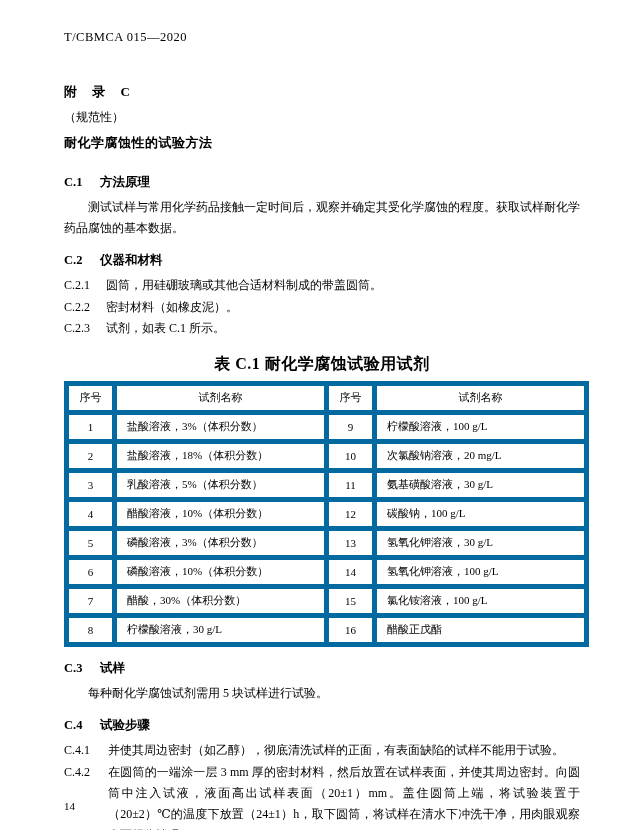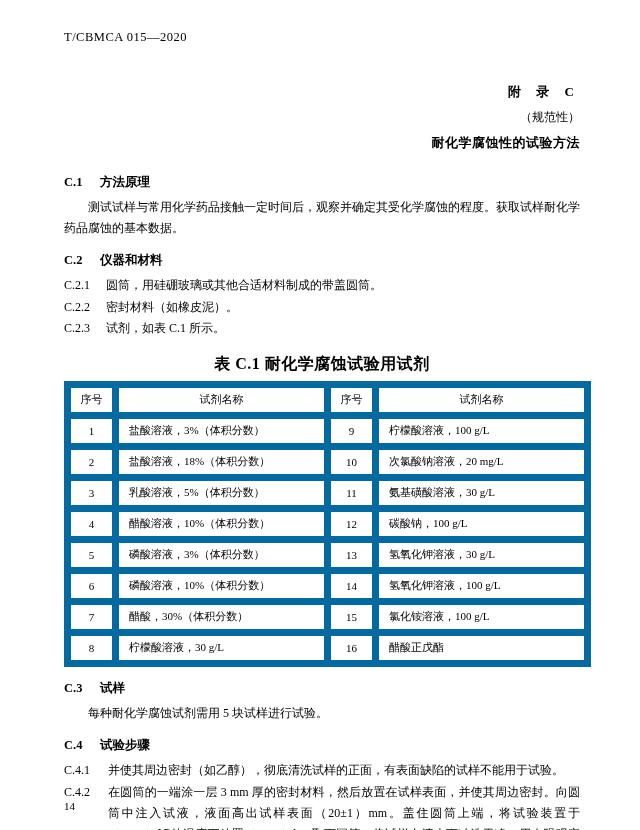--- a/index.html
+++ b/index.html
@@ -22,21 +22,21 @@
     box-sizing: border-box;
     padding: 30px 56px 0 64px;
   }
   .header {
     font-size: 12.5px;
     letter-spacing: 0.5px;
     font-family: "Liberation Serif", serif;
     margin-bottom: 38px;
   }
   .annex-block {
-    text-align: right;
+    text-align: left;
     margin-top: 23px;
     margin-bottom: 22px;
   }
   .annex-title {
     font-size: 13px;
     letter-spacing: 6px;
     font-weight: bold;
     margin-bottom: 8px;
   }
   .annex-sub {
@@ -93,21 +93,21 @@
     margin: 14px 0 6px 0;
     letter-spacing: 0.5px;
   }
   table.reagents {
     border-collapse: collapse;
     width: 100%;
     font-size: 11px;
     table-layout: fixed;
   }
   table.reagents th, table.reagents td {
-    border: 7px solid #0369a1;
+    border: 5px solid #0369a1;
     height: 22px;
     padding: 1px 4px;
     font-weight: normal;
     font-family: "Liberation Serif", serif;
   }
   table.reagents th {
     text-align: center;
     font-size: 11px;
   }
   table.reagents td.idx {

